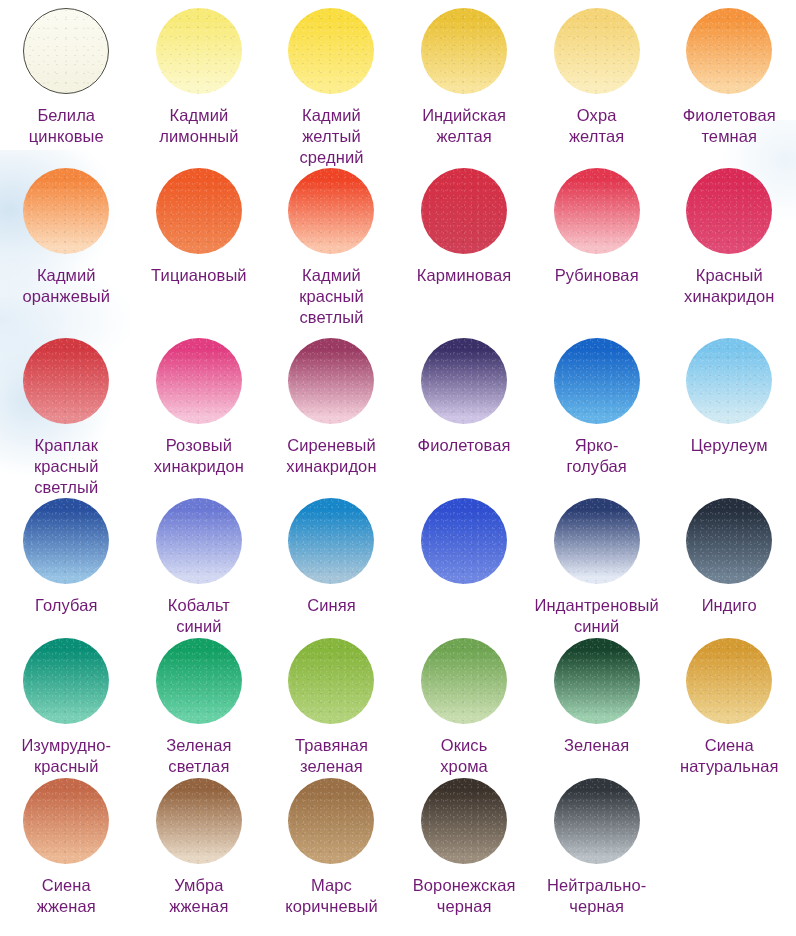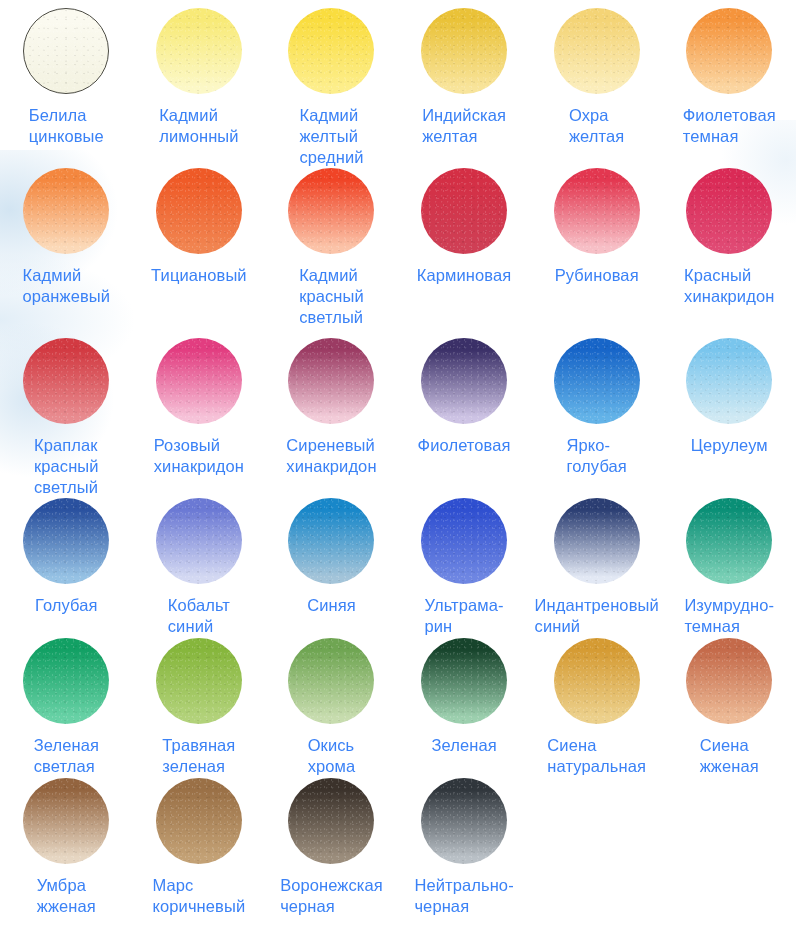--- a/index.html
+++ b/index.html
@@ -79,23 +79,24 @@
       radial-gradient(circle at 68% 18%, rgba(0,0,0,0.45) 0.7px, transparent 1px),
       radial-gradient(circle at 44% 62%, rgba(255,255,255,0.8) 0.6px, transparent 1px),
       radial-gradient(circle at 82% 74%, rgba(0,0,0,0.35) 0.6px, transparent 1px),
       radial-gradient(circle at 12% 82%, rgba(255,255,255,0.8) 0.6px, transparent 1px);
     background-size: 7px 7px, 9px 9px, 6px 6px, 11px 11px, 8px 8px;
     pointer-events: none;
   }
 
   .swatch-label {
     margin-top: 11px;
+    text-align: center;
     font-size: 16.5px;
     line-height: 21px;
-    color: #3b82f6;
+    color: #701a75;
     letter-spacing: 0.1px;
     white-space: pre-line;
     max-width: 132px;
   }
 </style>
 </head>
 <body>
 
 <div id="bg-wash-left"></div>
 <div id="bg-wash-right"></div>
@@ -197,32 +198,34 @@
       <div class="swatch-disc" style="background: linear-gradient(rgb(107, 121, 212) 0%, rgb(107, 121, 212) 14%, rgb(211, 216, 242) 92%, rgb(211, 216, 242) 100%);"></div>
       <div class="swatch-label">Кобальт
 синий</div>
     </div>
     <div class="swatch-cell">
       <div class="swatch-disc" style="background: linear-gradient(rgb(24, 135, 201) 0%, rgb(24, 135, 201) 14%, rgb(163, 196, 217) 92%, rgb(163, 196, 217) 100%);"></div>
       <div class="swatch-label">Синяя</div>
     </div>
     <div class="swatch-cell">
       <div class="swatch-disc" style="background: linear-gradient(rgb(47, 79, 208) 0%, rgb(47, 79, 208) 14%, rgb(110, 134, 226) 92%, rgb(110, 134, 226) 100%);"></div>
-      <div class="swatch-label">Ультрама-
-рин</div>
     </div>
     <div class="swatch-cell">
       <div class="swatch-disc" style="background: linear-gradient(rgb(43, 62, 115) 0%, rgb(43, 62, 115) 14%, rgb(226, 232, 244) 92%, rgb(226, 232, 244) 100%);"></div>
       <div class="swatch-label">Индантреновый
 синий</div>
     </div>
     <div class="swatch-cell">
+      <div class="swatch-disc" style="background: linear-gradient(rgb(37, 47, 61) 0%, rgb(37, 47, 61) 14%, rgb(111, 130, 148) 92%, rgb(111, 130, 148) 100%);"></div>
+      <div class="swatch-label">Индиго</div>
+    </div>
+    <div class="swatch-cell">
       <div class="swatch-disc" style="background: linear-gradient(rgb(10, 143, 118) 0%, rgb(10, 143, 118) 14%, rgb(121, 207, 181) 92%, rgb(121, 207, 181) 100%);"></div>
       <div class="swatch-label">Изумрудно-
-темная</div>
+красный</div>
     </div>
     <div class="swatch-cell">
       <div class="swatch-disc" style="background: linear-gradient(rgb(18, 160, 100) 0%, rgb(18, 160, 100) 14%, rgb(103, 209, 165) 92%, rgb(103, 209, 165) 100%);"></div>
       <div class="swatch-label">Зеленая
 светлая</div>
     </div>
     <div class="swatch-cell">
       <div class="swatch-disc" style="background: linear-gradient(rgb(134, 182, 60) 0%, rgb(134, 182, 60) 14%, rgb(178, 210, 122) 92%, rgb(178, 210, 122) 100%);"></div>
       <div class="swatch-label">Травяная
 зеленая</div>

